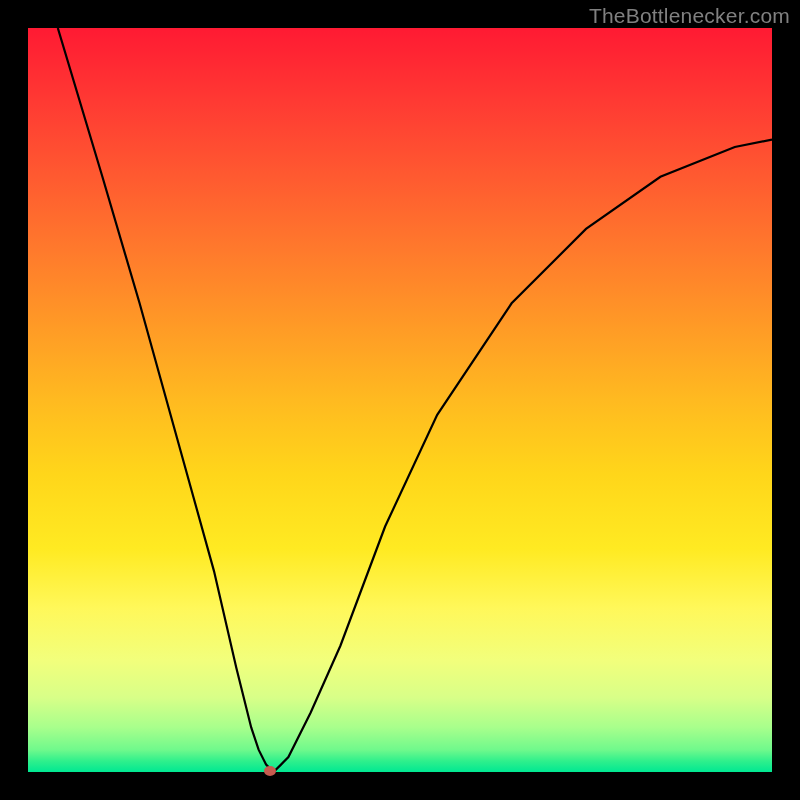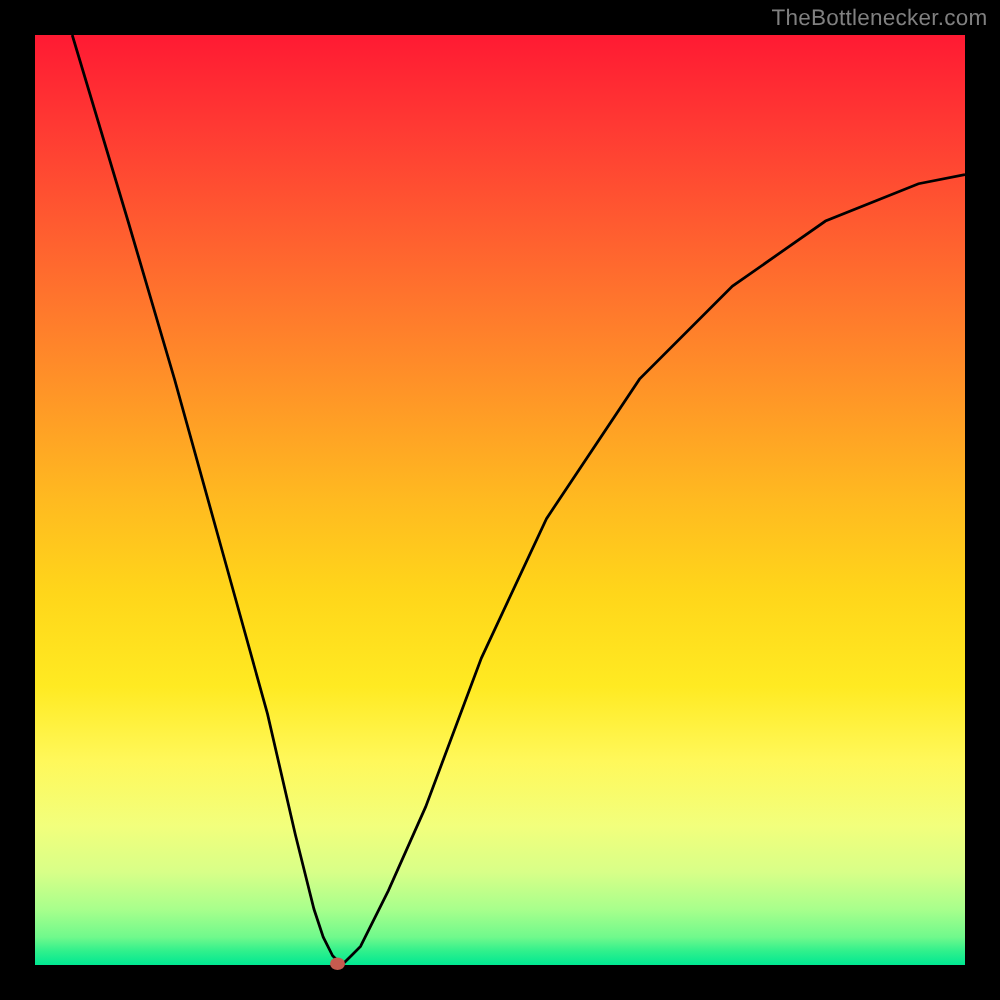--- a/index.html
+++ b/index.html
@@ -49,21 +49,21 @@
     height: 10px;
     background: #c65b4f;
     border-radius: 50%;
     filter: blur(0.3px);
   }
   .attribution {
     position: absolute;
     top: 4px;
     right: 10px;
     font-family: Arial, Helvetica, sans-serif;
-    font-size: 18px;
+    font-size: 21px;
     color: #808080;
     letter-spacing: 0.2px;
   }
 </style>
 </head>
 <body>
 
 <div class="frame">
   <div class="plot-area">
     <svg class="svg-curve" viewBox="0 0 744 744" preserveAspectRatio="none">

